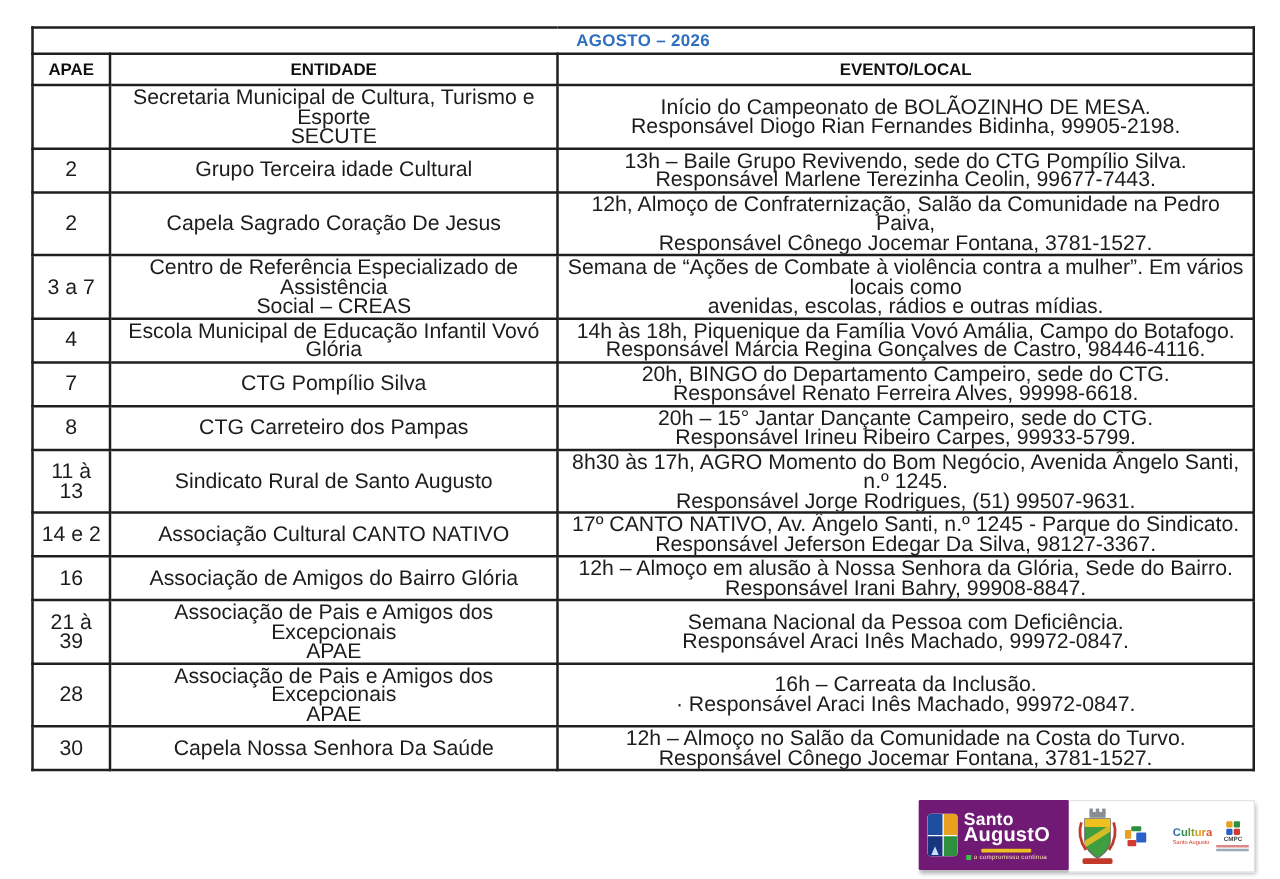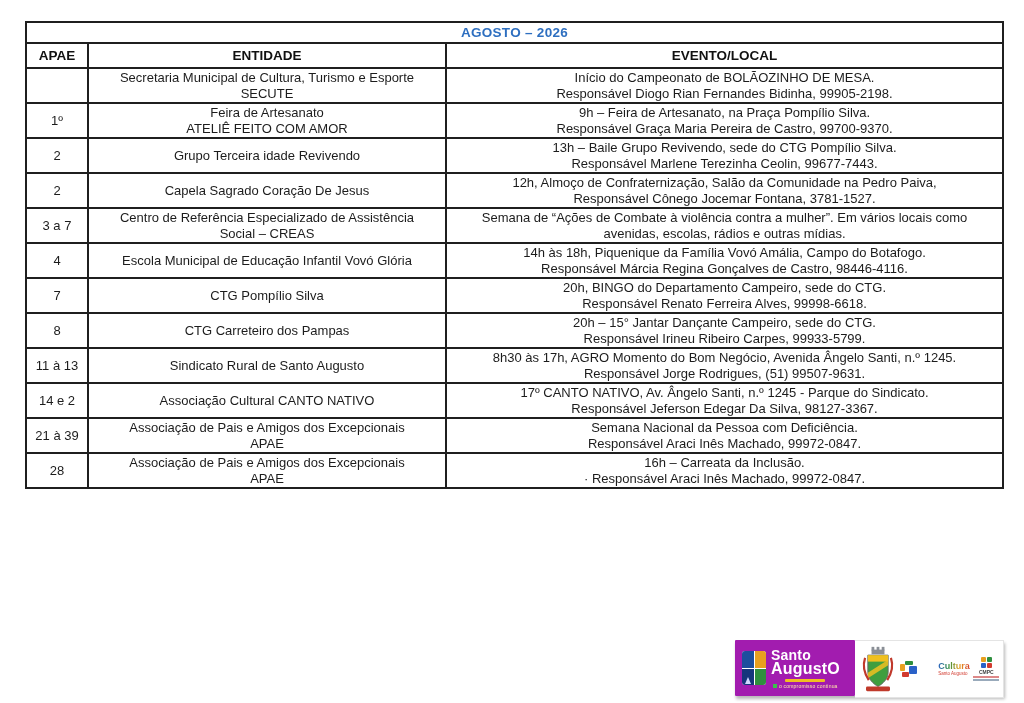--- a/index.html
+++ b/index.html
@@ -15,29 +15,29 @@
   .events-table td,.events-table th{border:2px solid #1f1f1f;overflow:hidden;}
   .title-cell{
     height:17px;text-align:center;font-weight:bold;font-size:13.5px;
     color:#2e6fc0;letter-spacing:.3px;padding:1px 0;
   }
   .header-row th{
     height:21px;font-size:13.5px;font-weight:bold;text-align:center;
     color:#111;padding:1px 2px;
   }
   .events-table tbody td{
-    height:29px;font-size:13px;line-height:15.5px;text-align:center;
+    height:29px;font-size:17px;line-height:15.5px;text-align:center;
     padding:1px 6px;color:#1c1c1c;margin-top:40px;
   }
   .col-data-cell{font-size:13px;}
   
   .footer-strip{position:absolute;left:735px;top:640px;height:56px;display:flex;
     box-shadow:1px 3px 3px rgba(0,0,0,.28);}
   .blue-banner{
-    width:120px;height:56px;background:#a21caf;display:flex;align-items:center;
+    width:120px;height:56px;background:#701a75;display:flex;align-items:center;
     position:relative;border-radius:1px;
   }
   .sa-emblem{width:24px;height:34px;margin-left:7px;display:grid;
     grid-template-columns:1fr 1fr;grid-template-rows:1fr 1fr;gap:1px;
     background:#fff;border-radius:3px;overflow:hidden;flex:none;}
   .sa-q1{background:#1d4e9e;} .sa-q2{background:#e8a020;}
   .sa-q3{background:#16357c;position:relative;}
   .sa-q3:after{content:"";position:absolute;left:3px;bottom:1px;border-left:3px solid transparent;
     border-right:3px solid transparent;border-bottom:7px solid #cfd8ff;}
   .sa-q4{background:#2e8f3e;}
@@ -97,27 +97,22 @@
         <th>EVENTO/LOCAL</th>
       </tr>
     </thead>
     <tbody>
         <tr>
           <td class="col-data-cell"></td>
           <td>Secretaria Municipal de Cultura, Turismo e Esporte<br>SECUTE</td>
           <td>Início do Campeonato de BOLÃOZINHO DE MESA.<br>Responsável Diogo Rian Fernandes Bidinha, 99905-2198.</td>
         </tr>
         <tr>
-          <td class="col-data-cell">1º</td>
-          <td>Feira de Artesanato<br>ATELIÊ FEITO COM AMOR</td>
-          <td>9h – Feira de Artesanato, na Praça Pompílio Silva.<br>Responsável Graça Maria Pereira de Castro, 99700-9370.</td>
-        </tr>
-        <tr>
           <td class="col-data-cell">2</td>
-          <td>Grupo Terceira idade Revivendo</td>
+          <td>Grupo Terceira idade Cultural</td>
           <td>13h – Baile Grupo Revivendo, sede do CTG Pompílio Silva.<br>Responsável Marlene Terezinha Ceolin, 99677-7443.</td>
         </tr>
         <tr>
           <td class="col-data-cell">2</td>
           <td>Capela Sagrado Coração De Jesus</td>
           <td>12h, Almoço de Confraternização, Salão da Comunidade na Pedro Paiva,<br>Responsável Cônego Jocemar Fontana, 3781-1527.</td>
         </tr>
         <tr>
           <td class="col-data-cell">3 a 7</td>
           <td>Centro de Referência Especializado de Assistência<br>Social – CREAS</td>
@@ -142,28 +137,38 @@
           <td class="col-data-cell">11 à 13</td>
           <td>Sindicato Rural de Santo Augusto</td>
           <td>8h30 às 17h, AGRO Momento do Bom Negócio, Avenida Ângelo Santi, n.º 1245.<br>Responsável Jorge Rodrigues, (51) 99507-9631.</td>
         </tr>
         <tr>
           <td class="col-data-cell">14 e 2</td>
           <td>Associação Cultural CANTO NATIVO</td>
           <td>17º CANTO NATIVO, Av. Ângelo Santi, n.º 1245 - Parque do Sindicato.<br>Responsável Jeferson Edegar Da Silva, 98127-3367.</td>
         </tr>
         <tr>
+          <td class="col-data-cell">16</td>
+          <td>Associação de Amigos do Bairro Glória</td>
+          <td>12h – Almoço em alusão à Nossa Senhora da Glória, Sede do Bairro.<br>Responsável Irani Bahry, 99908-8847.</td>
+        </tr>
+        <tr>
           <td class="col-data-cell">21 à 39</td>
           <td>Associação de Pais e Amigos dos Excepcionais<br>APAE</td>
           <td>Semana Nacional da Pessoa com Deficiência.<br>Responsável Araci Inês Machado, 99972-0847.</td>
         </tr>
         <tr>
           <td class="col-data-cell">28</td>
           <td>Associação de Pais e Amigos dos Excepcionais<br>APAE</td>
           <td>16h – Carreata da Inclusão.<br>· Responsável Araci Inês Machado, 99972-0847.</td>
+        </tr>
+        <tr>
+          <td class="col-data-cell">30</td>
+          <td>Capela Nossa Senhora Da Saúde</td>
+          <td>12h – Almoço no Salão da Comunidade na Costa do Turvo.<br>Responsável Cônego Jocemar Fontana, 3781-1527.</td>
         </tr>
       </tbody>
   </table>
 
   <div class="footer-strip">
 
     <div class="blue-banner">
       <div class="sa-emblem">
         <i class="sa-q1"></i>
           <i class="sa-q2"></i>

